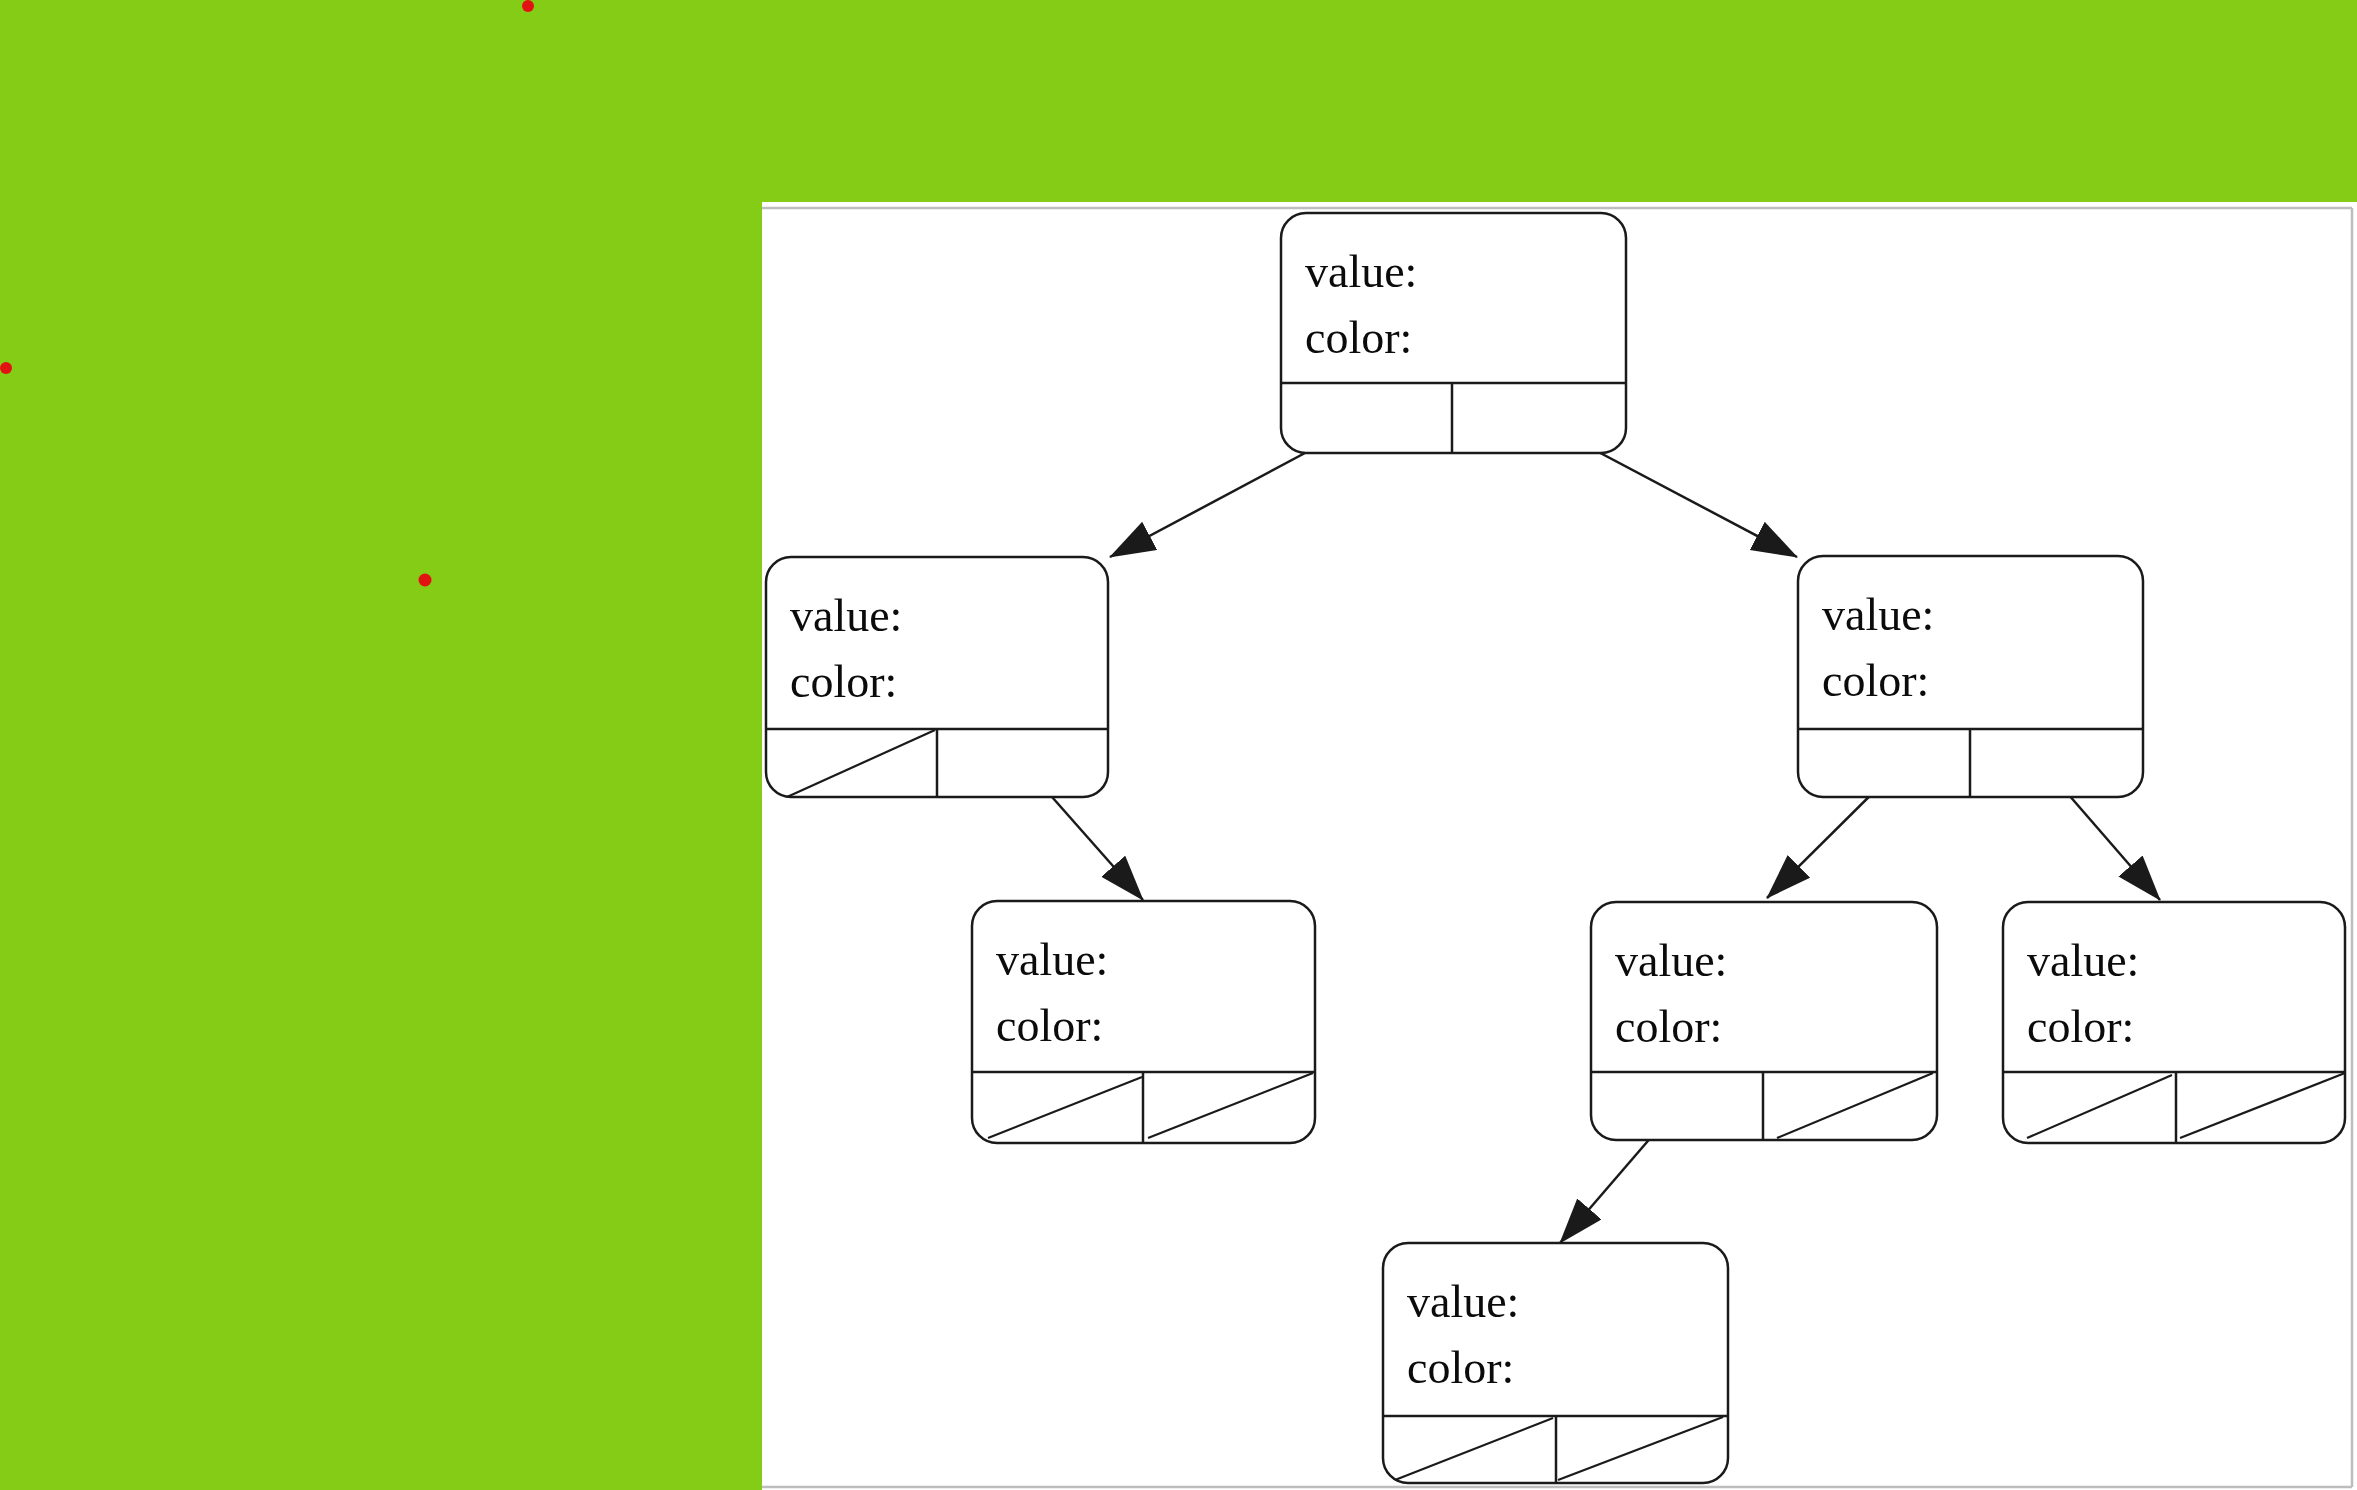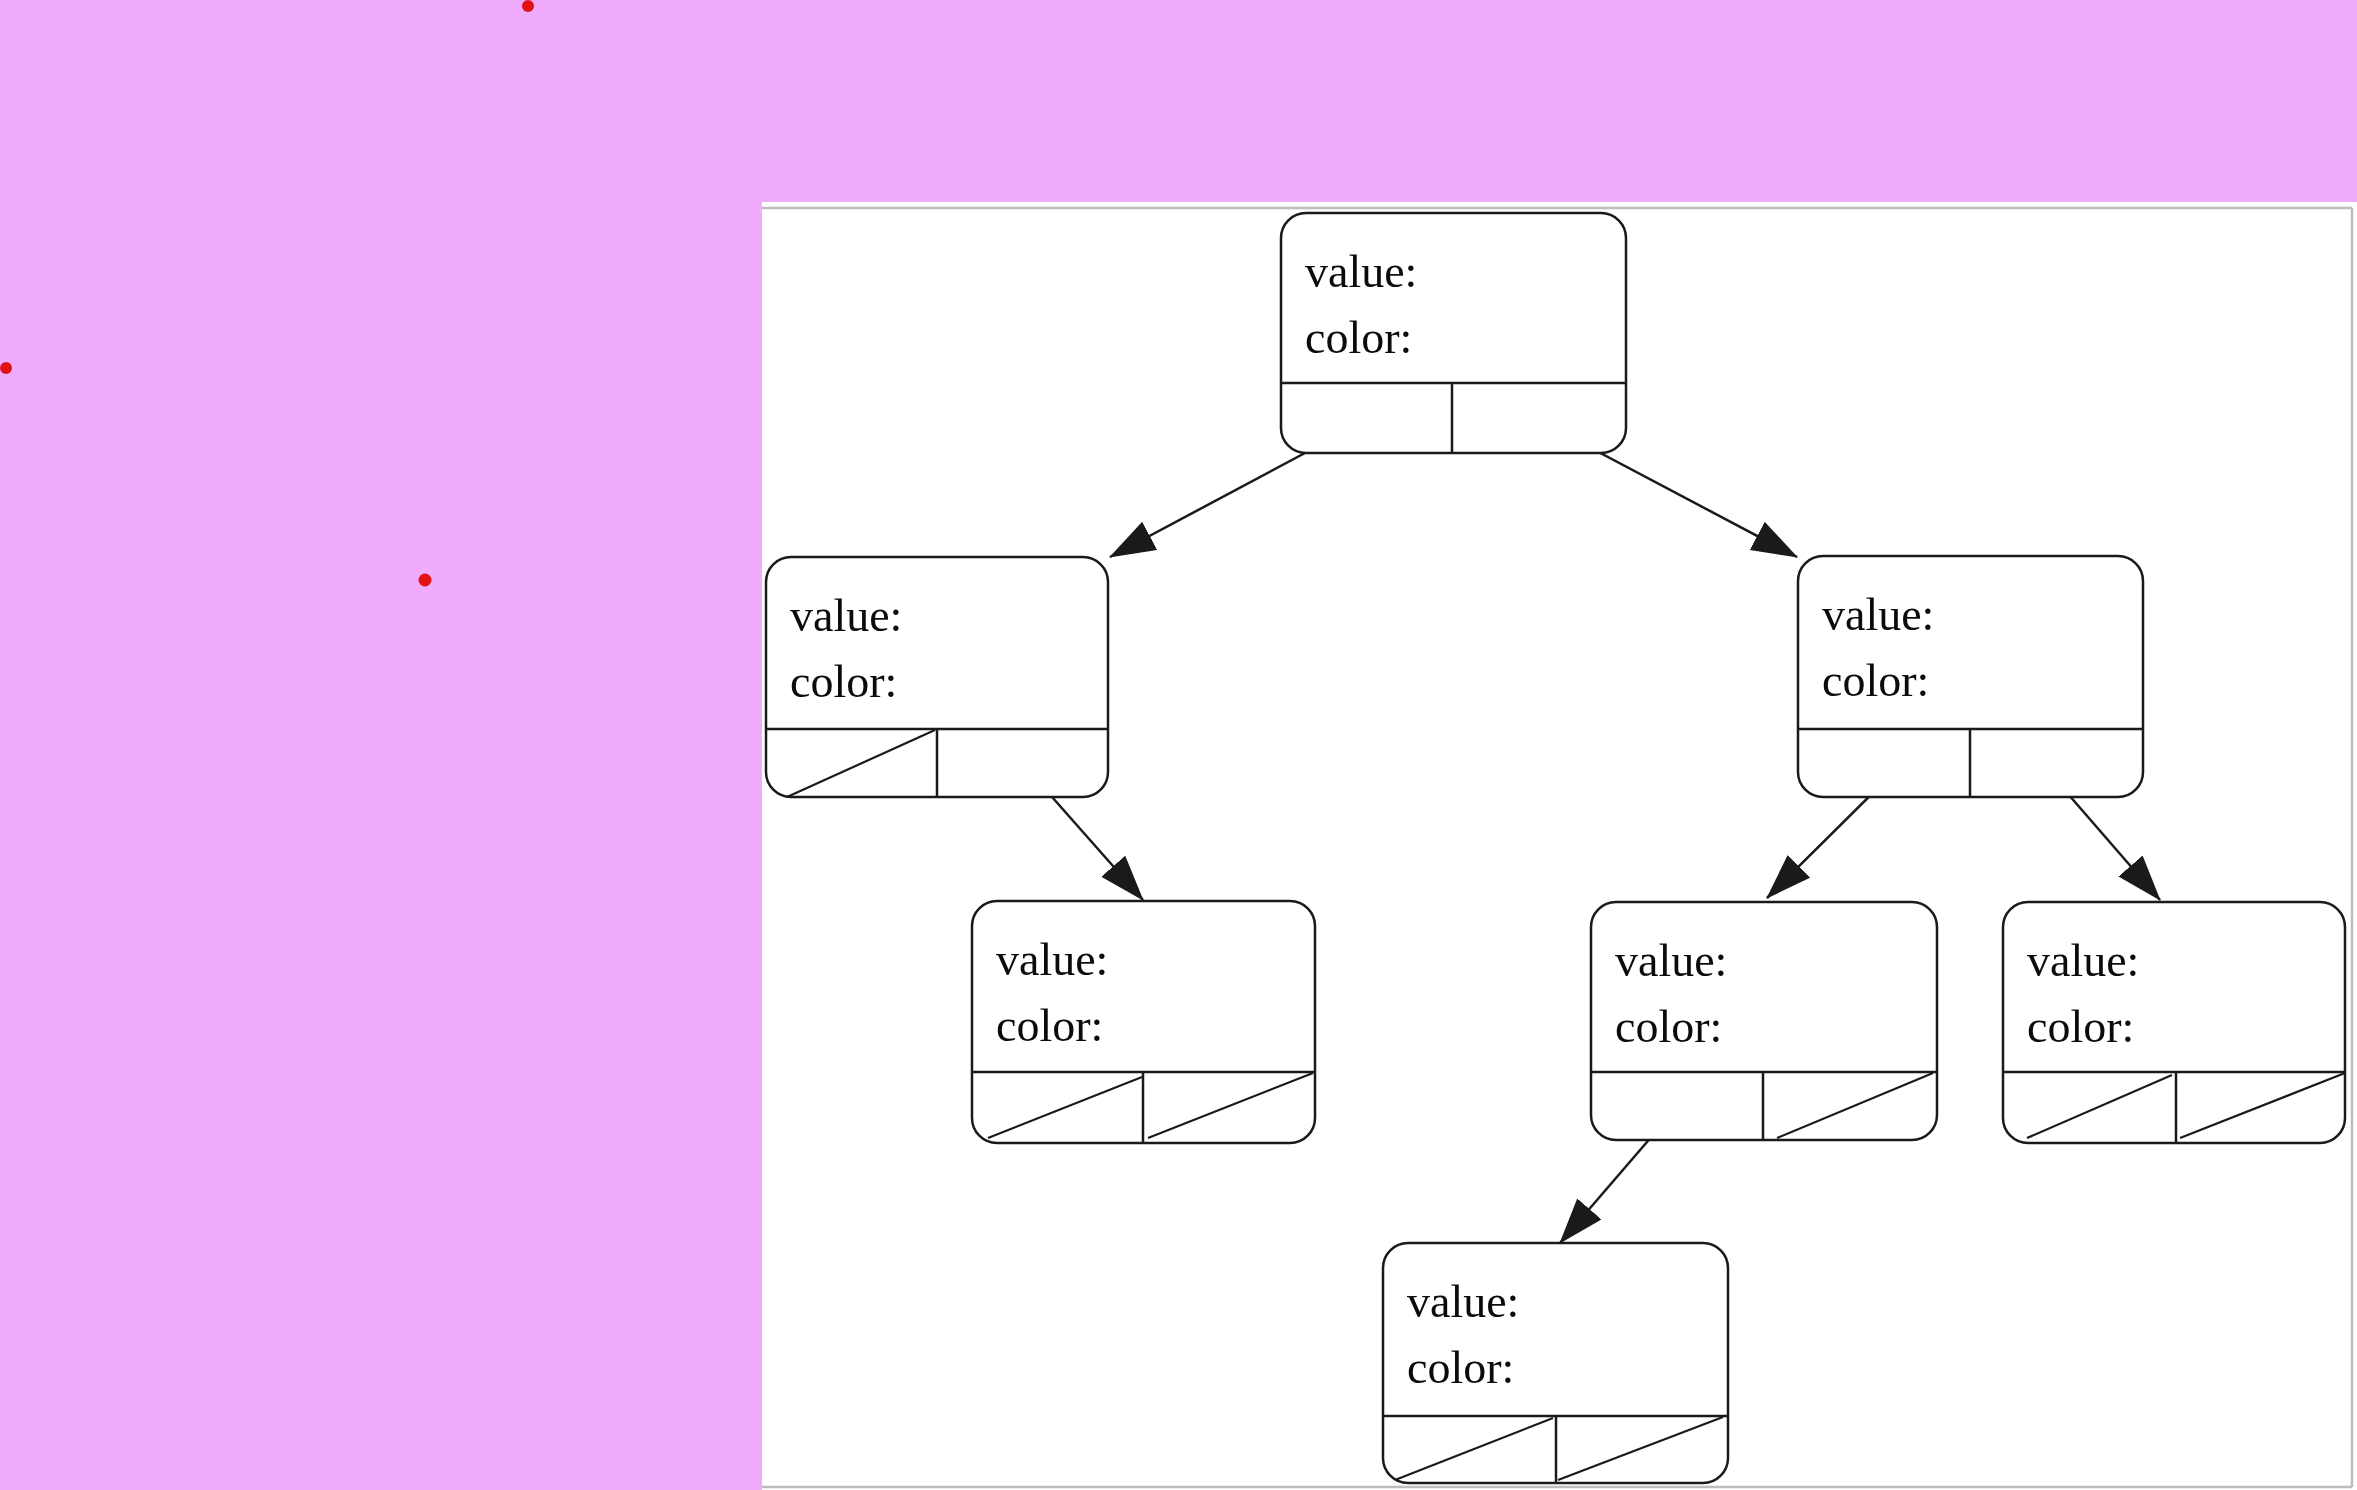--- a/index.html
+++ b/index.html
@@ -1,20 +1,20 @@
 <!DOCTYPE html>
 <html><head>
 <meta charset="utf-8">
 <style>
   html, body { margin: 0; padding: 0; background: #000; }
   .stage {
     position: relative;
     width: 2357px;
     height: 1490px;
-    background: #f0abfc;
+    background: #84cc16;
     overflow: hidden;
     font-family: "Liberation Serif", serif;
   }
   .stage svg { position: absolute; left: 0; top: 0; }
   text.node-label {
     font-family: "Liberation Serif", "DejaVu Serif", serif;
     font-size: 46px;
     fill: #0b0b0b;
   }
   .node-box { fill: #ffffff; stroke: #1a1a1a; stroke-width: 2.5; }

